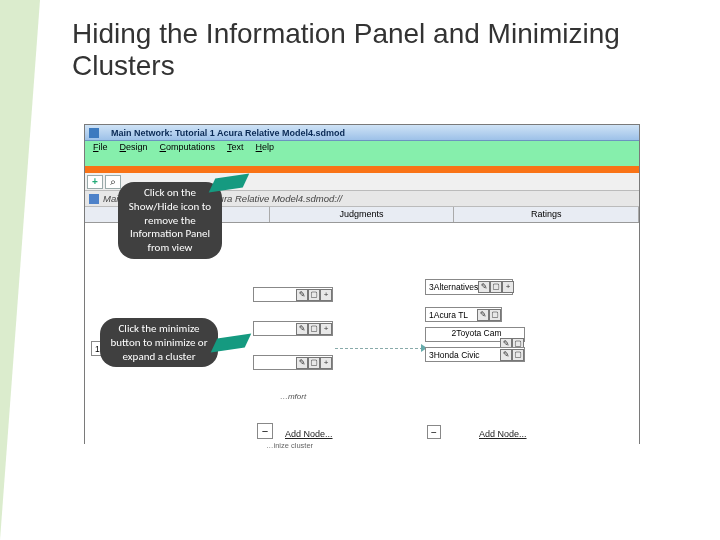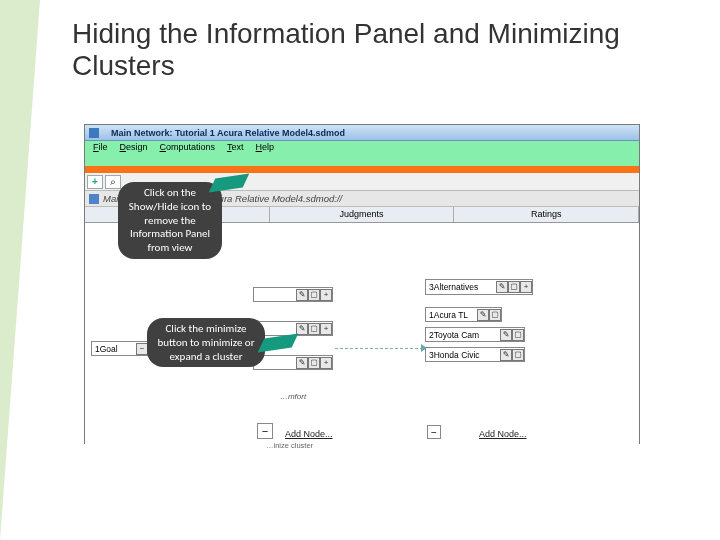--- a/index.html
+++ b/index.html
@@ -143,23 +143,23 @@
     border: 1px solid #777;
     background: #e8e8e8;
     font-size: 8px; line-height: 10px; text-align: center;
     color: #333;
   }
   .goal { left: 6px; top: 118px; width: 58px; }
   .mid1 { left: 168px; top: 64px; width: 80px; }
   .mid2 { left: 168px; top: 98px; width: 80px; }
   .mid3 { left: 168px; top: 132px; width: 80px; }
   .comfort { left: 168px; top: 166px; width: 80px; font-style: italic; text-align: center; justify-content: center; padding-left: 0; font-size: 8px; color:#555; border:none;}
-  .altcluster { left: 340px; top: 56px; width: 108px; height: 16px; }
+  .altcluster { left: 340px; top: 56px; width: 88px; height: 16px; }
   .alt1 { left: 340px; top: 84px; width: 77px; }
-  .alt2 { left: 340px; top: 104px; width: 100px; }
+  .alt2 { left: 340px; top: 104px; width: 100px; flex-direction: column; }
   .alt3 { left: 340px; top: 124px; width: 100px; }
   .addnode { position: absolute; font-size: 9px; text-decoration: underline; color: #222; }
   .addnode.a { left: 200px; top: 206px; }
   .addnode.b { left: 394px; top: 206px; }
   .cluster-min {
     position: absolute;
     left: 172px; top: 200px;
     width: 16px; height: 16px;
     border: 1px solid #888;
     display:flex; align-items:center; justify-content:center;
@@ -198,21 +198,21 @@
   .callout {
     position: absolute;
     background: #404040;
     color: #fff;
     font: 500 11px/1.25 Calibri, Arial, sans-serif;
     text-align: center;
     padding: 4px 6px;
     border-radius: 16px;
   }
   .callout.c1 { left: 118px; top: 182px; width: 104px; }
-  .callout.c2 { left: 100px; top: 318px; width: 118px; margin-left: 47px; }
+  .callout.c2 { left: 100px; top: 318px; width: 118px; }
   .callout .tail {
     position: absolute;
     background: #159a80;
     width: 34px; height: 14px;
     transform: skew(-25deg,-8deg);
   }
   .c1 .tail { right: -24px; top: -6px; }
   .c2 .tail { right: -30px; top: 18px; }
 </style>
 </head>

